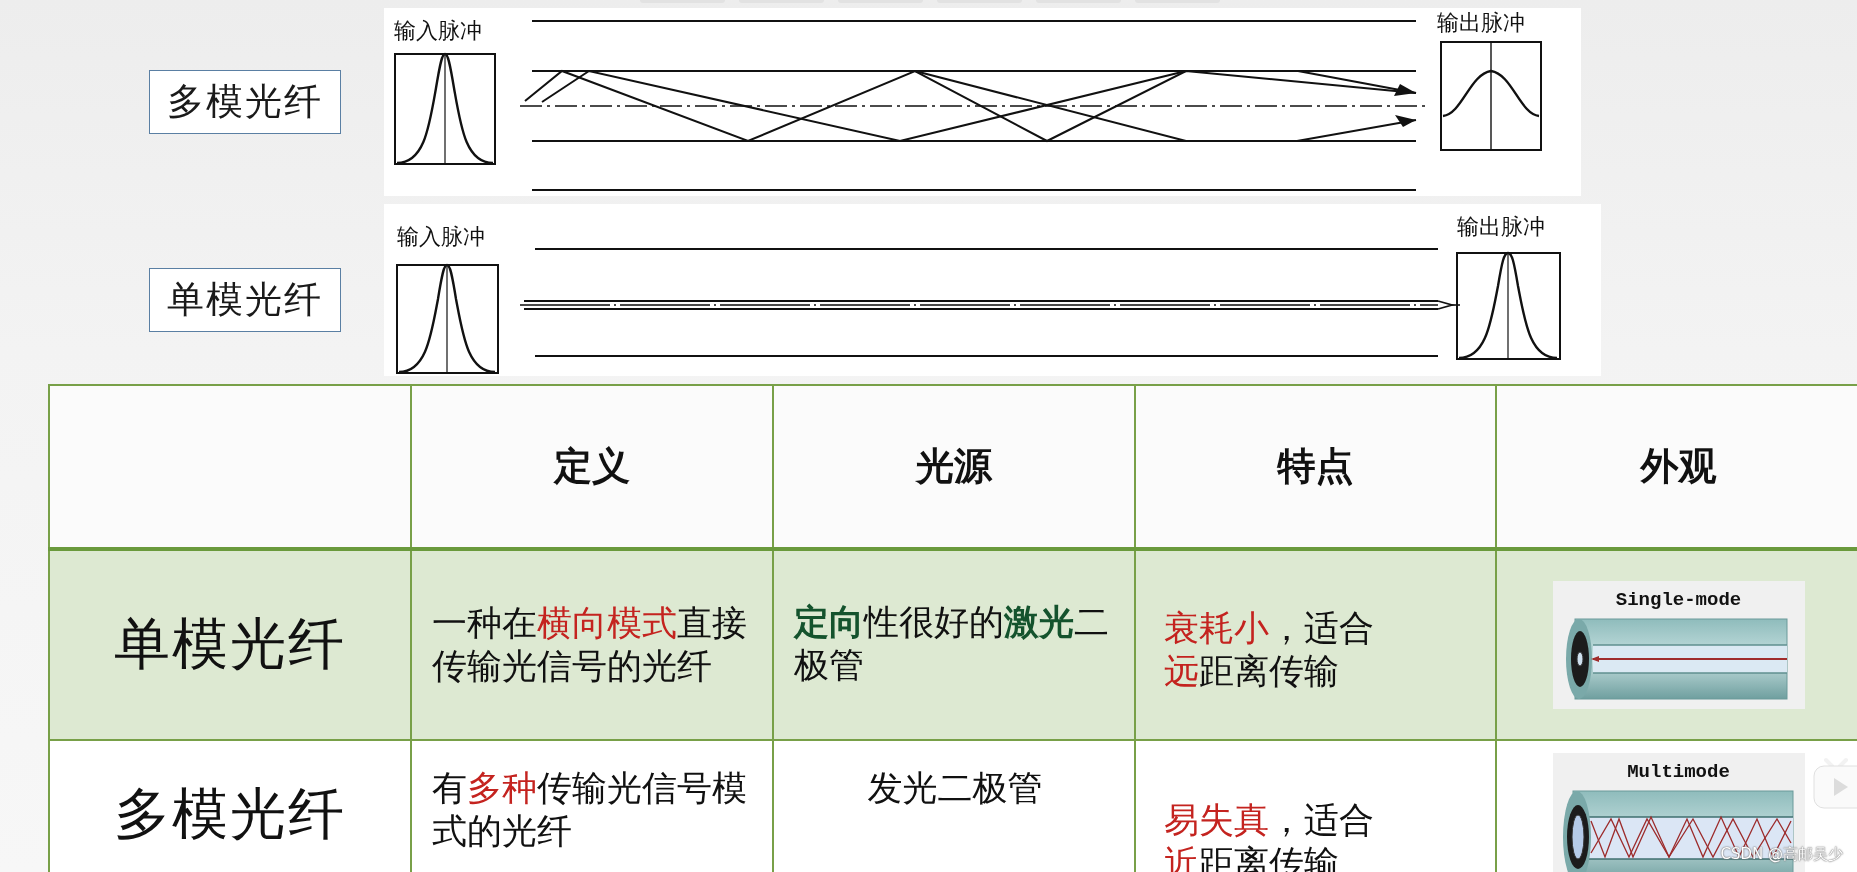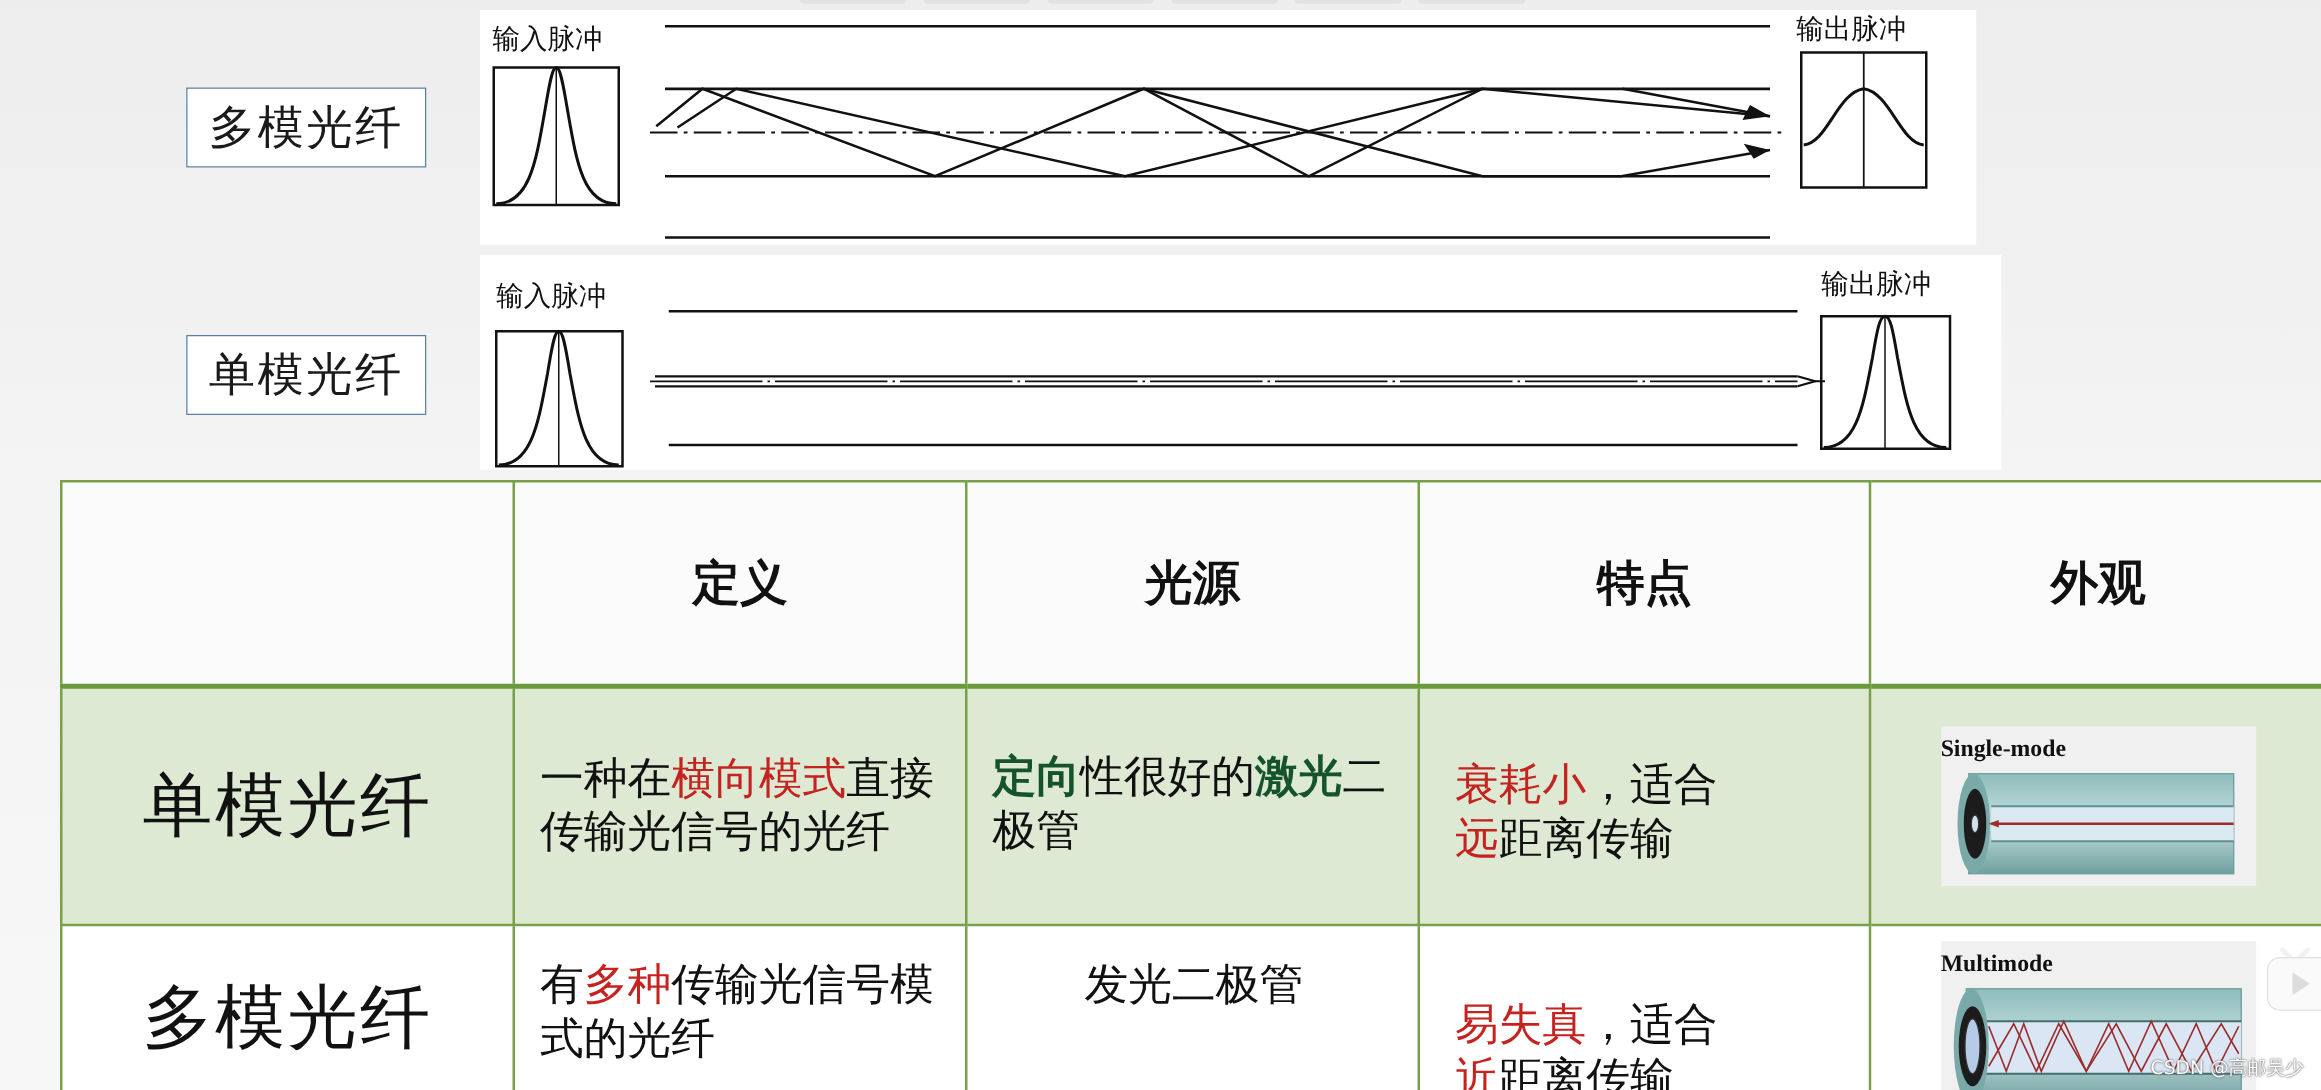--- a/index.html
+++ b/index.html
@@ -35,21 +35,21 @@
   table.cmp tr.head-row th { border-bottom:4px solid #6a9a3c; }
   table.cmp tr.r1 td { background:#dde9d2; height:166px; }
   table.cmp tr.r2 td { background:#ffffff; height:158px; vertical-align:top; }
   .name-cell { text-align:center; font-size:56px; letter-spacing:2px; color:#111; }
   .txt-cell { font-size:35px; line-height:43px; padding:0 18px 0 20px !important; color:#111; }
   .red { color:#c4231f; }
   .red-b { color:#14532d; font-weight:bold; }
   .center { text-align:center; }
 
   .fiber-img { position:relative; margin:0 auto; width:252px; height:128px; background:#f0f0f0; }
-  .fiber-title { position:absolute; top:8px; left:0; width:100%; text-align:left; font-family:Liberation Serif, serif; font-weight:bold; font-size:19px; color:#111; }
+  .fiber-title { position:absolute; top:8px; left:0; width:100%; text-align:center; font-family:Liberation Mono, monospace; font-weight:bold; font-size:19px; color:#111; }
 
   .watermark { position:absolute; right:14px; bottom:8px; font-size:15px; color:#fff; text-shadow:0 0 2px #777, 0 0 1px #555;margin-left:19px; }
   .play-badge { position:absolute; left:1812px; top:754px; width:60px; height:56px; }
 </style>
 </head>
 <body>
 
 <div class="top-strip">
   <span></span>
     <span></span>

